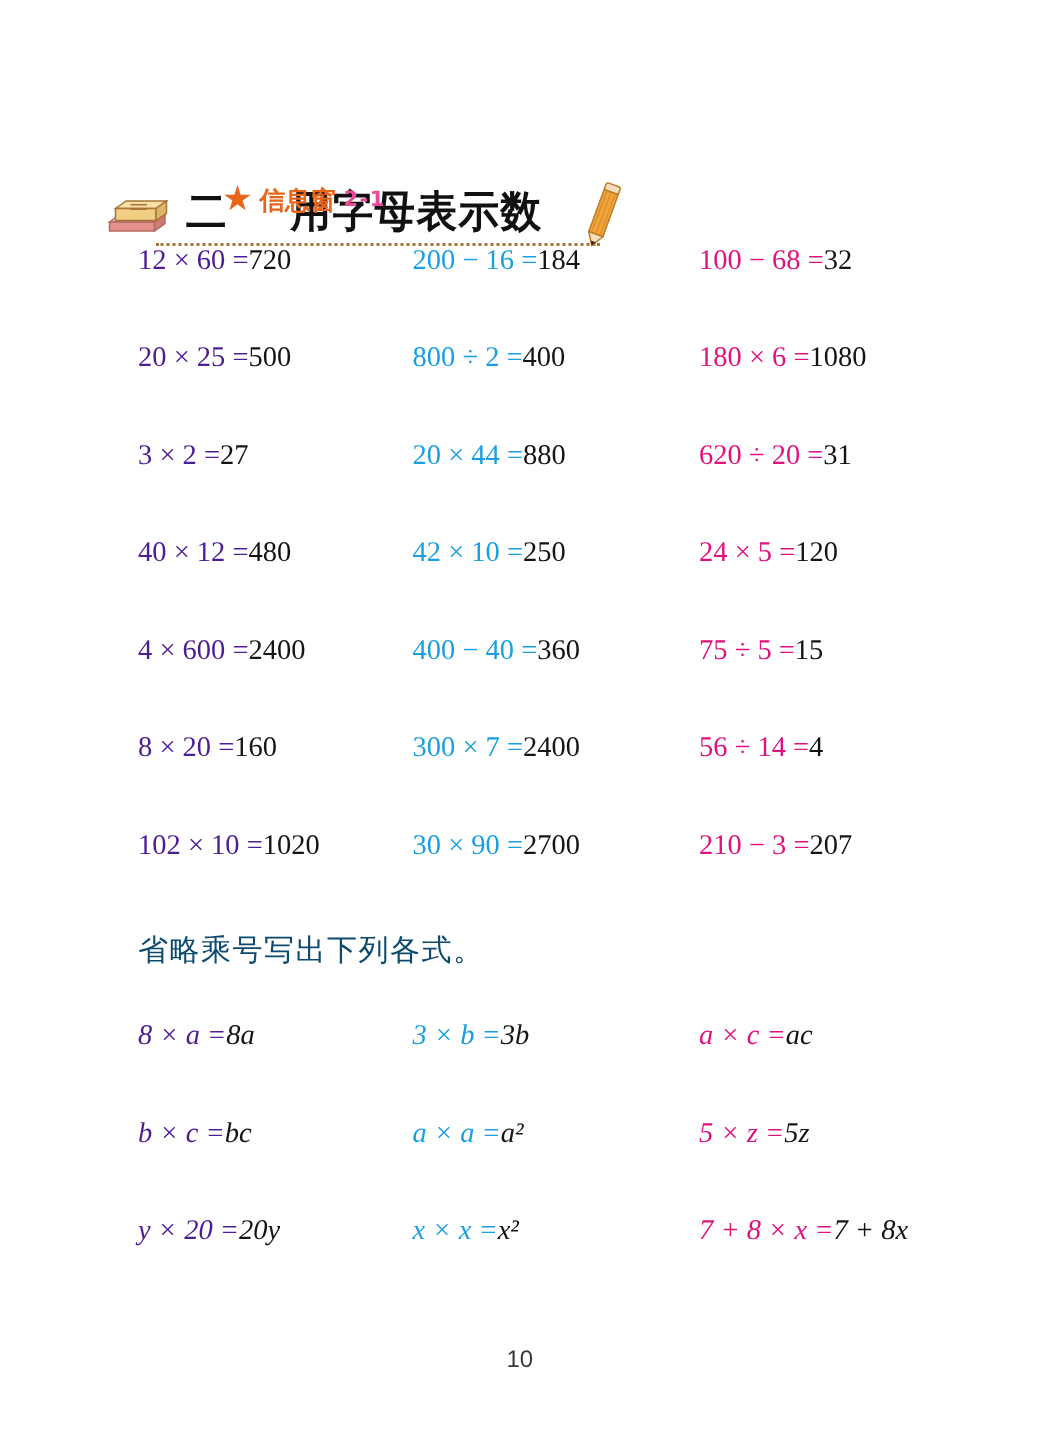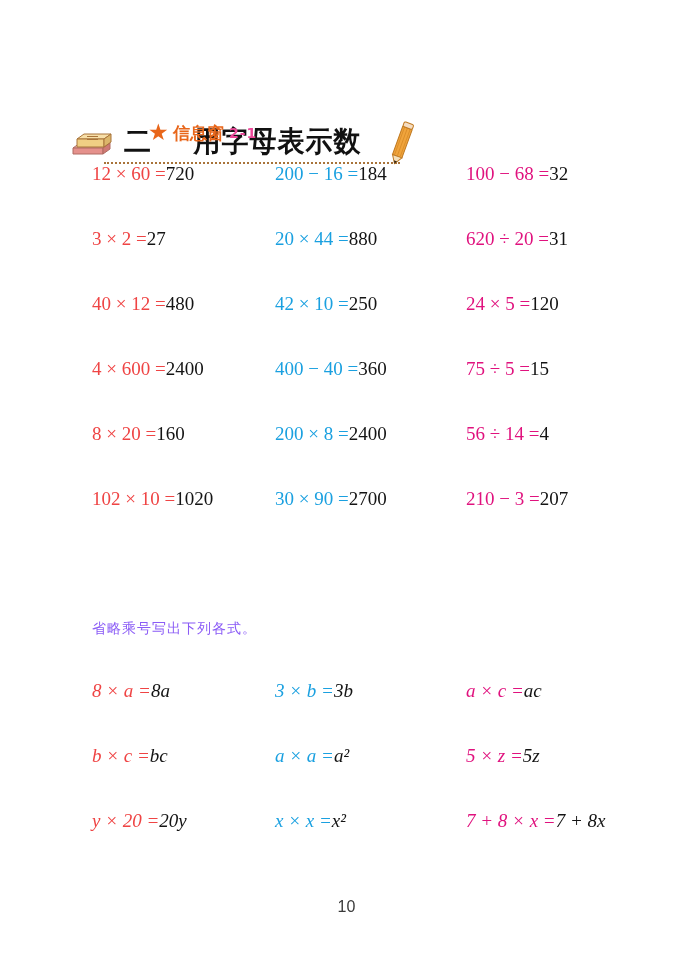--- a/index.html
+++ b/index.html
@@ -80,32 +80,32 @@
     font-size:19px;
     white-space:nowrap;
     line-height:24px;
   }
   .c0{left:92px;}
   .c1{left:275px;}
   .c2{left:466px;}
 
   .lhs{}
   .rhs{color:#141414;}
-  .col-green .lhs{color:#ef4444;}
+  .col-green .lhs{color:#4c1d95;}
   .col-blue  .lhs{color:#1aa0e0;}
   .col-pink  .lhs{color:#e0127e;}
 
   .var{font-style:italic;}
 
   
   .instruction{
     position:absolute;left:92px;top:620px;
     font-family:"DejaVu Sans", sans-serif;
-    font-size:14px;
-    color:#8b5cf6;
+    font-size:20px;
+    color:#0c4a6e;
     letter-spacing:1px;
     white-space:nowrap;
   }
 
   
   .page-number{
     position:absolute;left:0;top:898px;width:693px;
     text-align:center;
     font-family:"Liberation Sans", sans-serif;
     font-size:16px;
@@ -160,20 +160,25 @@
   </div>
 
   <div class="grid grid-arith">
 
     <div class="row">
       <div class="cell c0 col-green"><span class="lhs">12 × 60 =</span><span class="rhs">720</span></div>
       <div class="cell c1 col-blue"><span class="lhs">200 − 16 =</span><span class="rhs">184</span></div>
       <div class="cell c2 col-pink"><span class="lhs">100 − 68 =</span><span class="rhs">32</span></div>
     </div>
 
+    <div class="row">
+      <div class="cell c0 col-green"><span class="lhs">20 × 25 =</span><span class="rhs">500</span></div>
+      <div class="cell c1 col-blue"><span class="lhs">800 ÷ 2 =</span><span class="rhs">400</span></div>
+      <div class="cell c2 col-pink"><span class="lhs">180 × 6 =</span><span class="rhs">1080</span></div>
+    </div>
 
     <div class="row">
       <div class="cell c0 col-green"><span class="lhs">3 × 2 =</span><span class="rhs">27</span></div>
       <div class="cell c1 col-blue"><span class="lhs">20 × 44 =</span><span class="rhs">880</span></div>
       <div class="cell c2 col-pink"><span class="lhs">620 ÷ 20 =</span><span class="rhs">31</span></div>
     </div>
 
     <div class="row">
       <div class="cell c0 col-green"><span class="lhs">40 × 12 =</span><span class="rhs">480</span></div>
       <div class="cell c1 col-blue"><span class="lhs">42 × 10 =</span><span class="rhs">250</span></div>
@@ -181,21 +186,21 @@
     </div>
 
     <div class="row">
       <div class="cell c0 col-green"><span class="lhs">4 × 600 =</span><span class="rhs">2400</span></div>
       <div class="cell c1 col-blue"><span class="lhs">400 − 40 =</span><span class="rhs">360</span></div>
       <div class="cell c2 col-pink"><span class="lhs">75 ÷ 5 =</span><span class="rhs">15</span></div>
     </div>
 
     <div class="row">
       <div class="cell c0 col-green"><span class="lhs">8 × 20 =</span><span class="rhs">160</span></div>
-      <div class="cell c1 col-blue"><span class="lhs">200 × 8 =</span><span class="rhs">2400</span></div>
+      <div class="cell c1 col-blue"><span class="lhs">300 × 7 =</span><span class="rhs">2400</span></div>
       <div class="cell c2 col-pink"><span class="lhs">56 ÷ 14 =</span><span class="rhs">4</span></div>
     </div>
 
     <div class="row">
       <div class="cell c0 col-green"><span class="lhs">102 × 10 =</span><span class="rhs">1020</span></div>
       <div class="cell c1 col-blue"><span class="lhs">30 × 90 =</span><span class="rhs">2700</span></div>
       <div class="cell c2 col-pink"><span class="lhs">210 − 3 =</span><span class="rhs">207</span></div>
     </div>
   </div>
 

